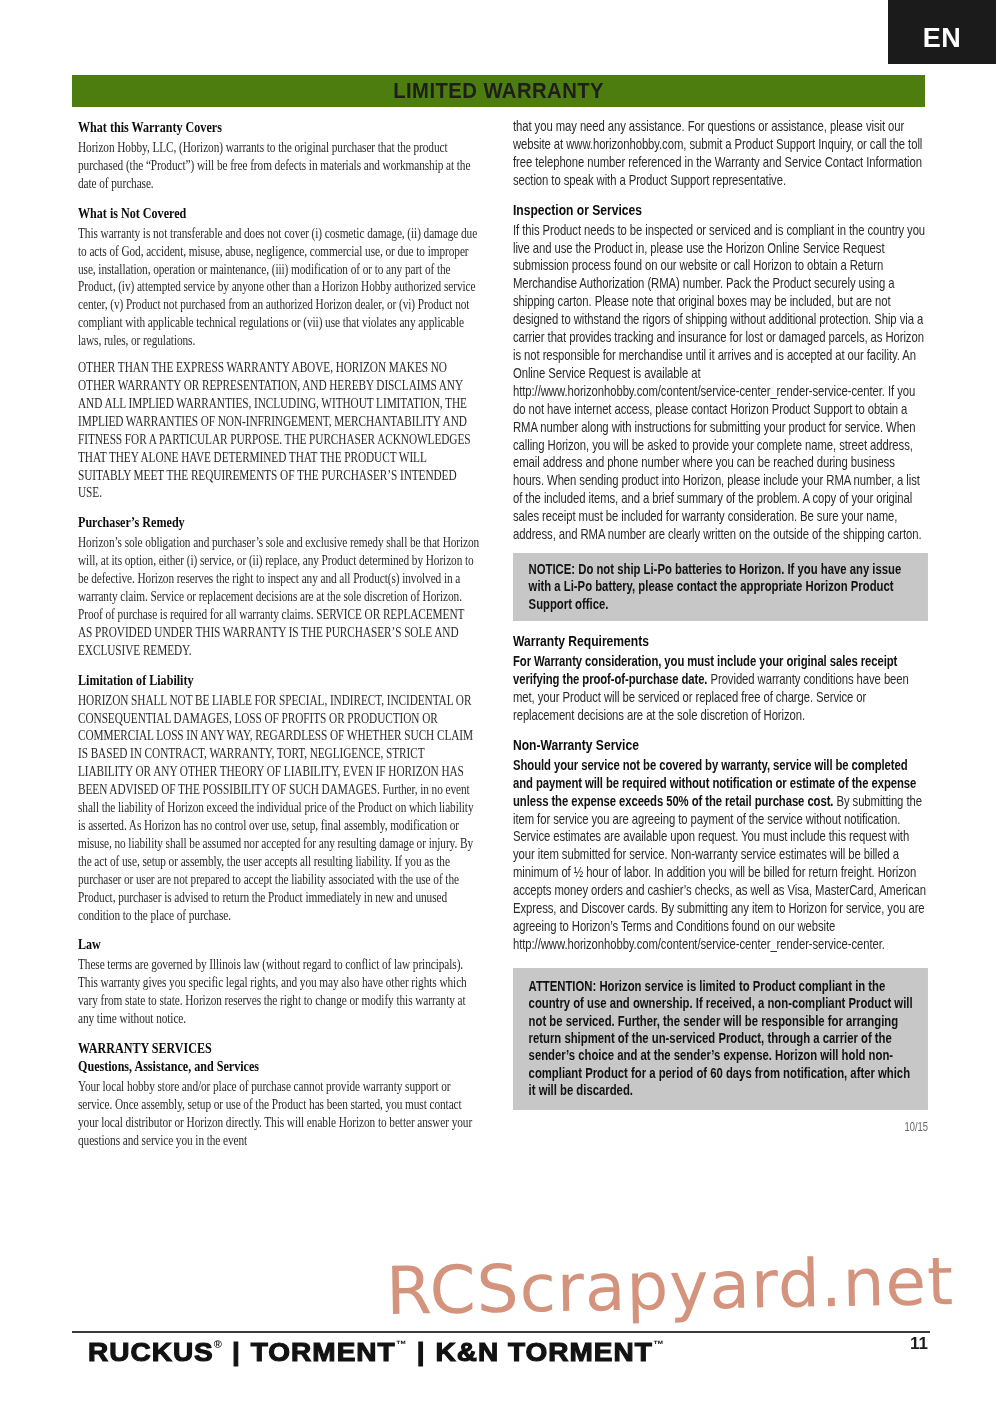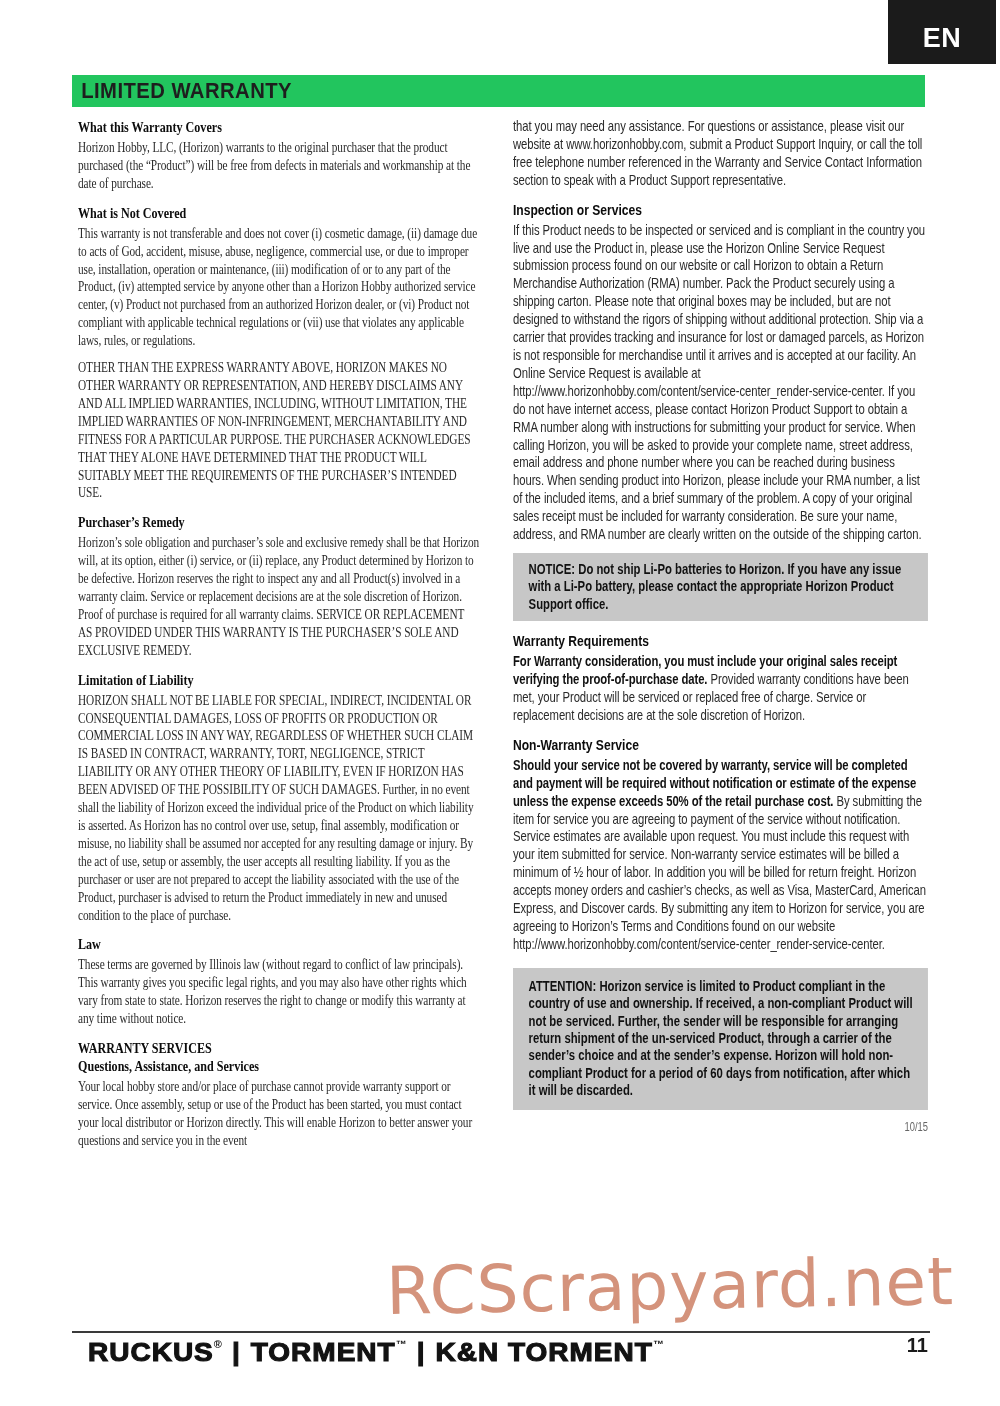--- a/index.html
+++ b/index.html
@@ -13,21 +13,21 @@
   .en-tab {
     position: absolute; left: 888px; top: 0; width: 108px; height: 64px;
     background: #1b1b1b; color: #ffffff; font-weight: bold; font-size: 27px;
     display: flex; align-items: center; justify-content: center;
     padding-top: 12px; letter-spacing: .5px;
   }
 
   
   .title-bar {
     position: absolute; left: 72px; top: 75px; width: 853px; height: 32px;
-    background: #22c55e; display: flex; align-items: center; justify-content: flex-start;
+    background: #4d7c0f; display: flex; align-items: center; justify-content: center;
   }
   .title-bar .t {
     font-weight: bold; font-size: 22px; color: #1e1e1e;
     letter-spacing: .5px; transform: scaleX(.92);
   }
 
   
   .columns { position: absolute; left: 78px; top: 118px; width: 850px; display: flex; }
   .col-left  { width: 402px; font-family: Liberation Serif, serif; }
   .col-right { width: 415px; margin-left: 33px; }
@@ -70,21 +70,21 @@
   }
   .brands {
     position: absolute; left: 88px; top: 1337px; white-space: nowrap;
     font-weight: bold; font-size: 28px; color: #121212; letter-spacing: 1px;
     -webkit-text-stroke: 1.2px #121212; transform: scaleY(.95); transform-origin: top left;
   }
   .brands .mark { font-size: 11px; vertical-align: 13px; -webkit-text-stroke: 0; letter-spacing: 0; }
   .brands .sep { margin: 0 10px; }
   .page-num {
     position: absolute; top: 1334px; right: 72px;
-    font-weight: bold; font-size: 20px; color: #1a1a1a;
+    font-weight: bold; font-size: 17px; color: #1a1a1a;
   }
 </style>
 </head>
 <body>
 
 <div class="en-tab">EN</div>
 
 <div class="title-bar">
   <span class="t">LIMITED WARRANTY</span>
 </div>

